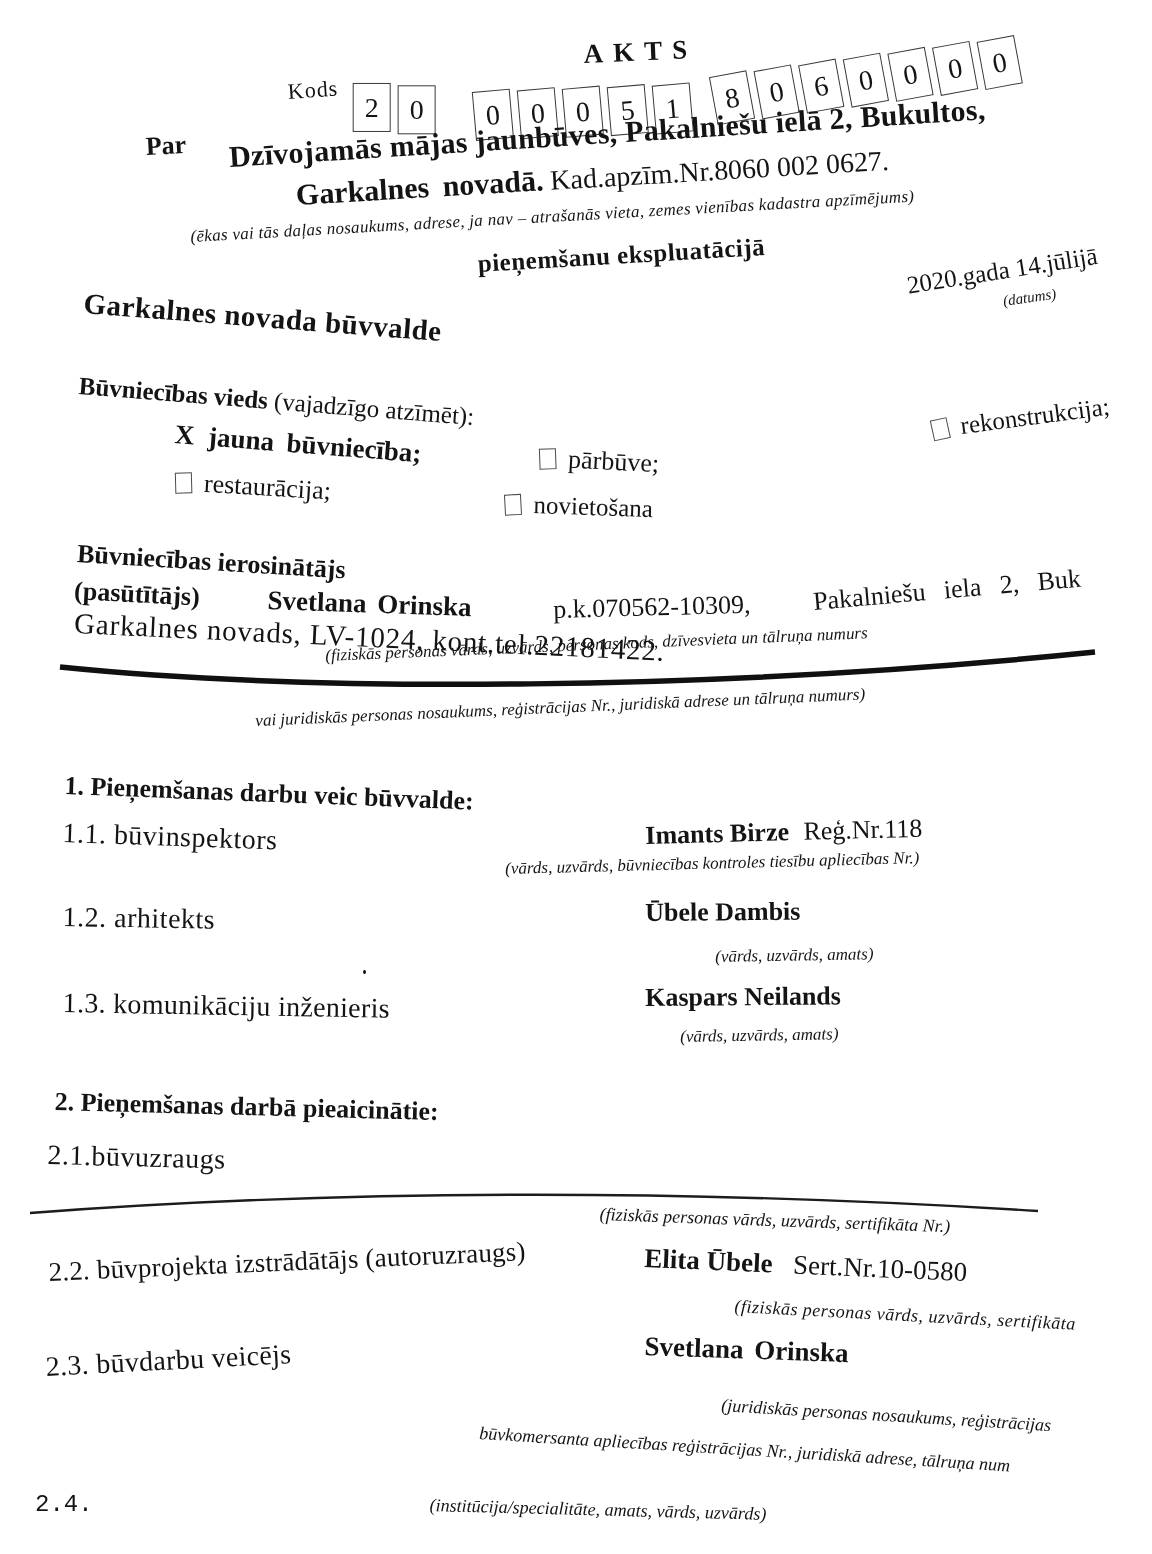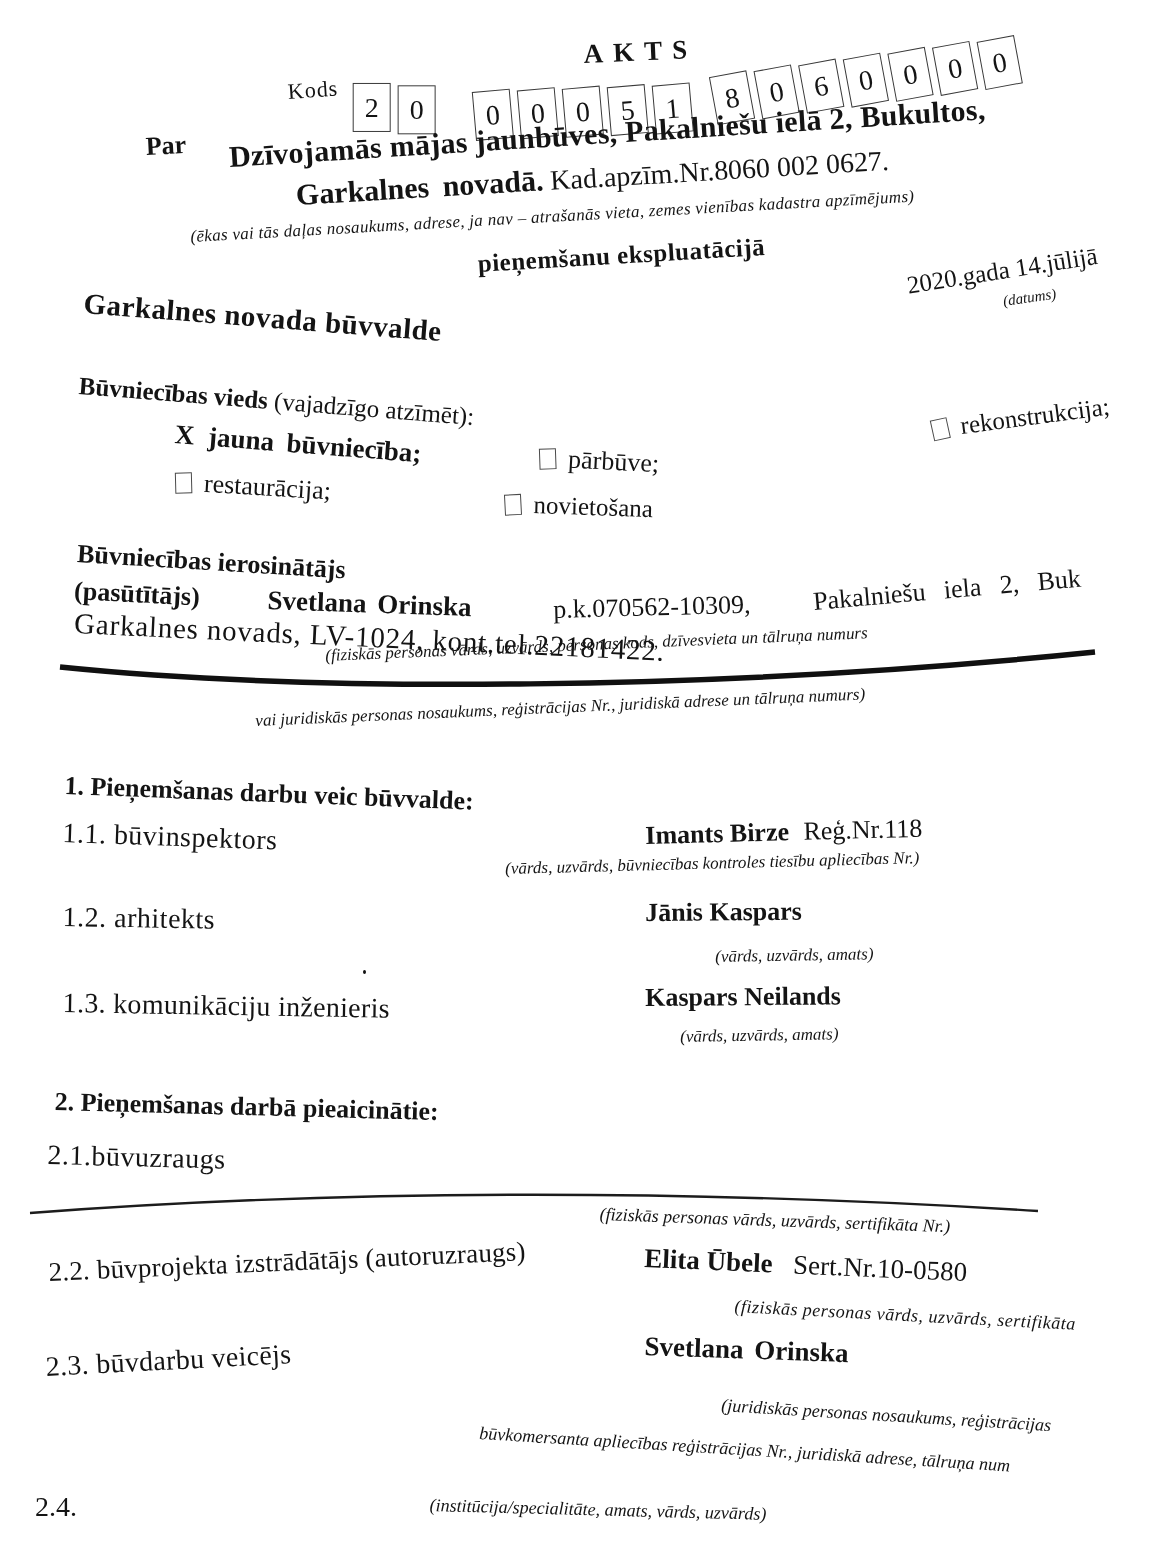--- a/index.html
+++ b/index.html
@@ -120,21 +120,21 @@
   <div class="t b" style="left:65px;top:772px;--r:2.2deg;font-size:26px;">1. Pieņemšanas darbu veic būvvalde:</div>
 
   <div class="t" style="left:63px;top:818px;--r:2deg;font-size:28px;letter-spacing:0.5px;">1.1. būvinspektors</div>
   <div class="t" style="left:645px;top:822px;--r:-1.5deg;font-size:26px;">
     <span class="b">Imants Birze</span>
     <span style="margin-left:8px;">Reģ.Nr.118</span>
   </div>
   <div class="t i" style="left:505px;top:860px;--r:-1.5deg;font-size:17px;">(vārds, uzvārds, būvniecības kontroles tiesību apliecības Nr.)</div>
 
   <div class="t" style="left:63px;top:902px;--r:1deg;font-size:28px;letter-spacing:0.5px;">1.2. arhitekts</div>
-  <div class="t b" style="left:645px;top:899px;--r:-0.5deg;font-size:26px;">Jānis Kaspars</div>
+  <div class="t b" style="left:645px;top:899px;--r:-0.5deg;font-size:26px;">Ūbele Dambis</div>
   <div class="t i" style="left:715px;top:948px;--r:-1deg;font-size:17px;">(vārds, uzvārds, amats)</div>
 
   <div class="speck" style="left:363px;top:970px;width:3px;height:4px;"></div>
 
   <div class="t" style="left:63px;top:988px;--r:1deg;font-size:28px;letter-spacing:0.3px;">1.3. komunikāciju inženieris</div>
   <div class="t b" style="left:645px;top:984px;--r:-0.5deg;font-size:26px;">Kaspars Neilands</div>
   <div class="t i" style="left:680px;top:1028px;--r:-1deg;font-size:17px;">(vārds, uzvārds, amats)</div>
 
   <div class="t b" style="left:55px;top:1088px;--r:1.5deg;font-size:26px;">2. Pieņemšanas darbā pieaicinātie:</div>
 
@@ -151,16 +151,16 @@
     <span class="b">Elita Ūbele</span>
     <span style="margin-left:14px;">Sert.Nr.10-0580</span>
   </div>
   <div class="t i" style="left:735px;top:1297px;--r:3deg;font-size:18px;letter-spacing:0.5px;">(fiziskās personas vārds, uzvārds, sertifikāta</div>
 
   <div class="t" style="left:45px;top:1352px;--r:-3deg;font-size:28px;letter-spacing:0.3px;">2.3. būvdarbu veicējs</div>
   <div class="t b" style="left:645px;top:1332px;--r:2deg;font-size:27px;word-spacing:4px;">Svetlana Orinska</div>
   <div class="t i" style="left:722px;top:1396px;--r:3.5deg;font-size:18px;">(juridiskās personas nosaukums, reģistrācijas</div>
   <div class="t i" style="left:480px;top:1424px;--r:3.5deg;font-size:18px;">būvkomersanta apliecības reģistrācijas Nr., juridiskā adrese, tālruņa num</div>
 
-  <div class="t" style="left:35px;top:1492px;--r:0deg;font-size:28px;">2.4.</div>
+  <div class="t" style="left:35px;top:1492px;--r:0deg;font-size:24px;font-family:Liberation Mono, monospace;">2.4.</div>
   <div class="t i" style="left:430px;top:1496px;--r:1.5deg;font-size:18px;">(institūcija/specialitāte, amats, vārds, uzvārds)</div>
 
 </div>
 
 </body></html>

